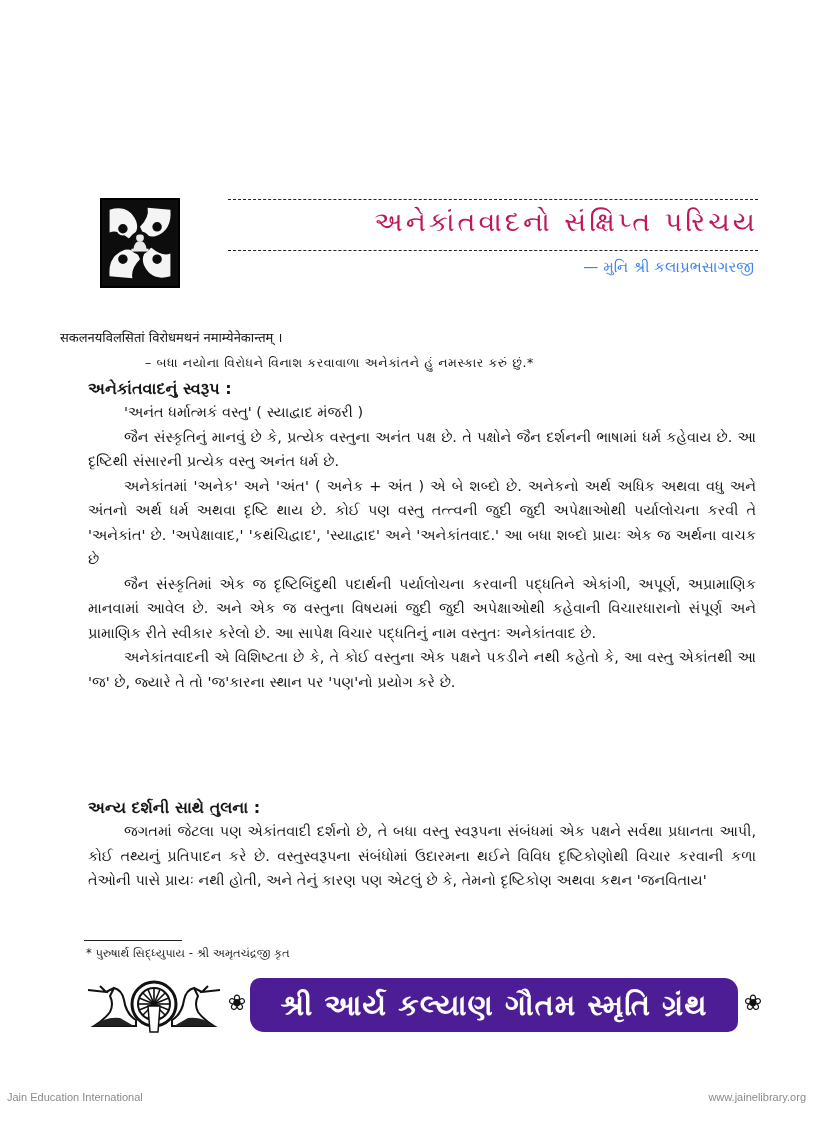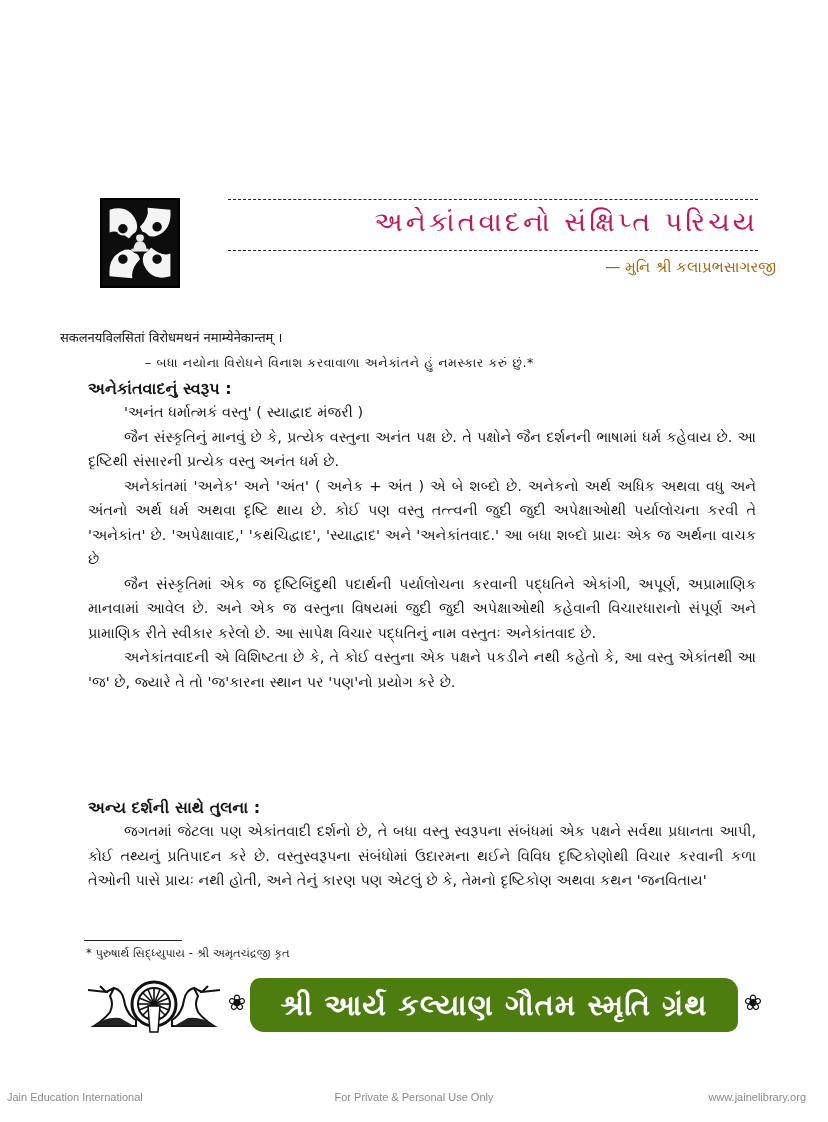--- a/index.html
+++ b/index.html
@@ -47,23 +47,23 @@
       right: 70px; top: 206px;
       font-size: 27px;
       letter-spacing: 3px;
       color: #be185d;
       font-weight: normal;
       margin: 0;
       white-space: nowrap;
     }
     .author-line {
       position: absolute;
-      right: 52px; top: 258px;
+      right: 74px; top: 258px;
       font-size: 15px;
-      color: #a16207;
+      color: #3b82f6;
       white-space: nowrap;
     }
 
     
     .epigraph-sanskrit {
       position: absolute;
       left: 0; width: 828px;
       top: 328px;
       text-align: left;
       font-family: "DejaVu Serif", serif;
@@ -141,21 +141,21 @@
       line-height: 30px;
       text-align: center;
       color: #111;
     }
     .banner-flourish-left { left: 142px; }
     .banner-flourish-right { left: 658px; }
     .banner-plate {
       position: absolute;
       left: 166px; top: 8px;
       width: 488px; height: 54px;
-      background: #4d7c0f;
+      background: #4c1d95;
       border-radius: 10px 14px 10px 14px;
       display: flex;
       align-items: center;
       justify-content: center;
     }
     .banner-title {
       color: #ffffff;
       font-weight: bold;
       font-size: 29px;
       letter-spacing: 1px;
@@ -255,17 +255,16 @@
     </div>
     <div class="banner-flourish-left">❀</div>
     <div class="banner-plate">
       <span class="banner-title">શ્રી આર્ય કલ્યાણ ગૌતમ સ્મૃતિ ગ્રંથ</span>
     </div>
     <div class="banner-flourish-right">❀</div>
   </div>
 
   <div class="footer">
     <span class="footer-left">Jain Education International</span>
-    <span class="footer-center">For Private &amp; Personal Use Only</span>
     <span class="footer-right">www.jainelibrary.org</span>
   </div>
 
 </div>
 
 </body></html>

